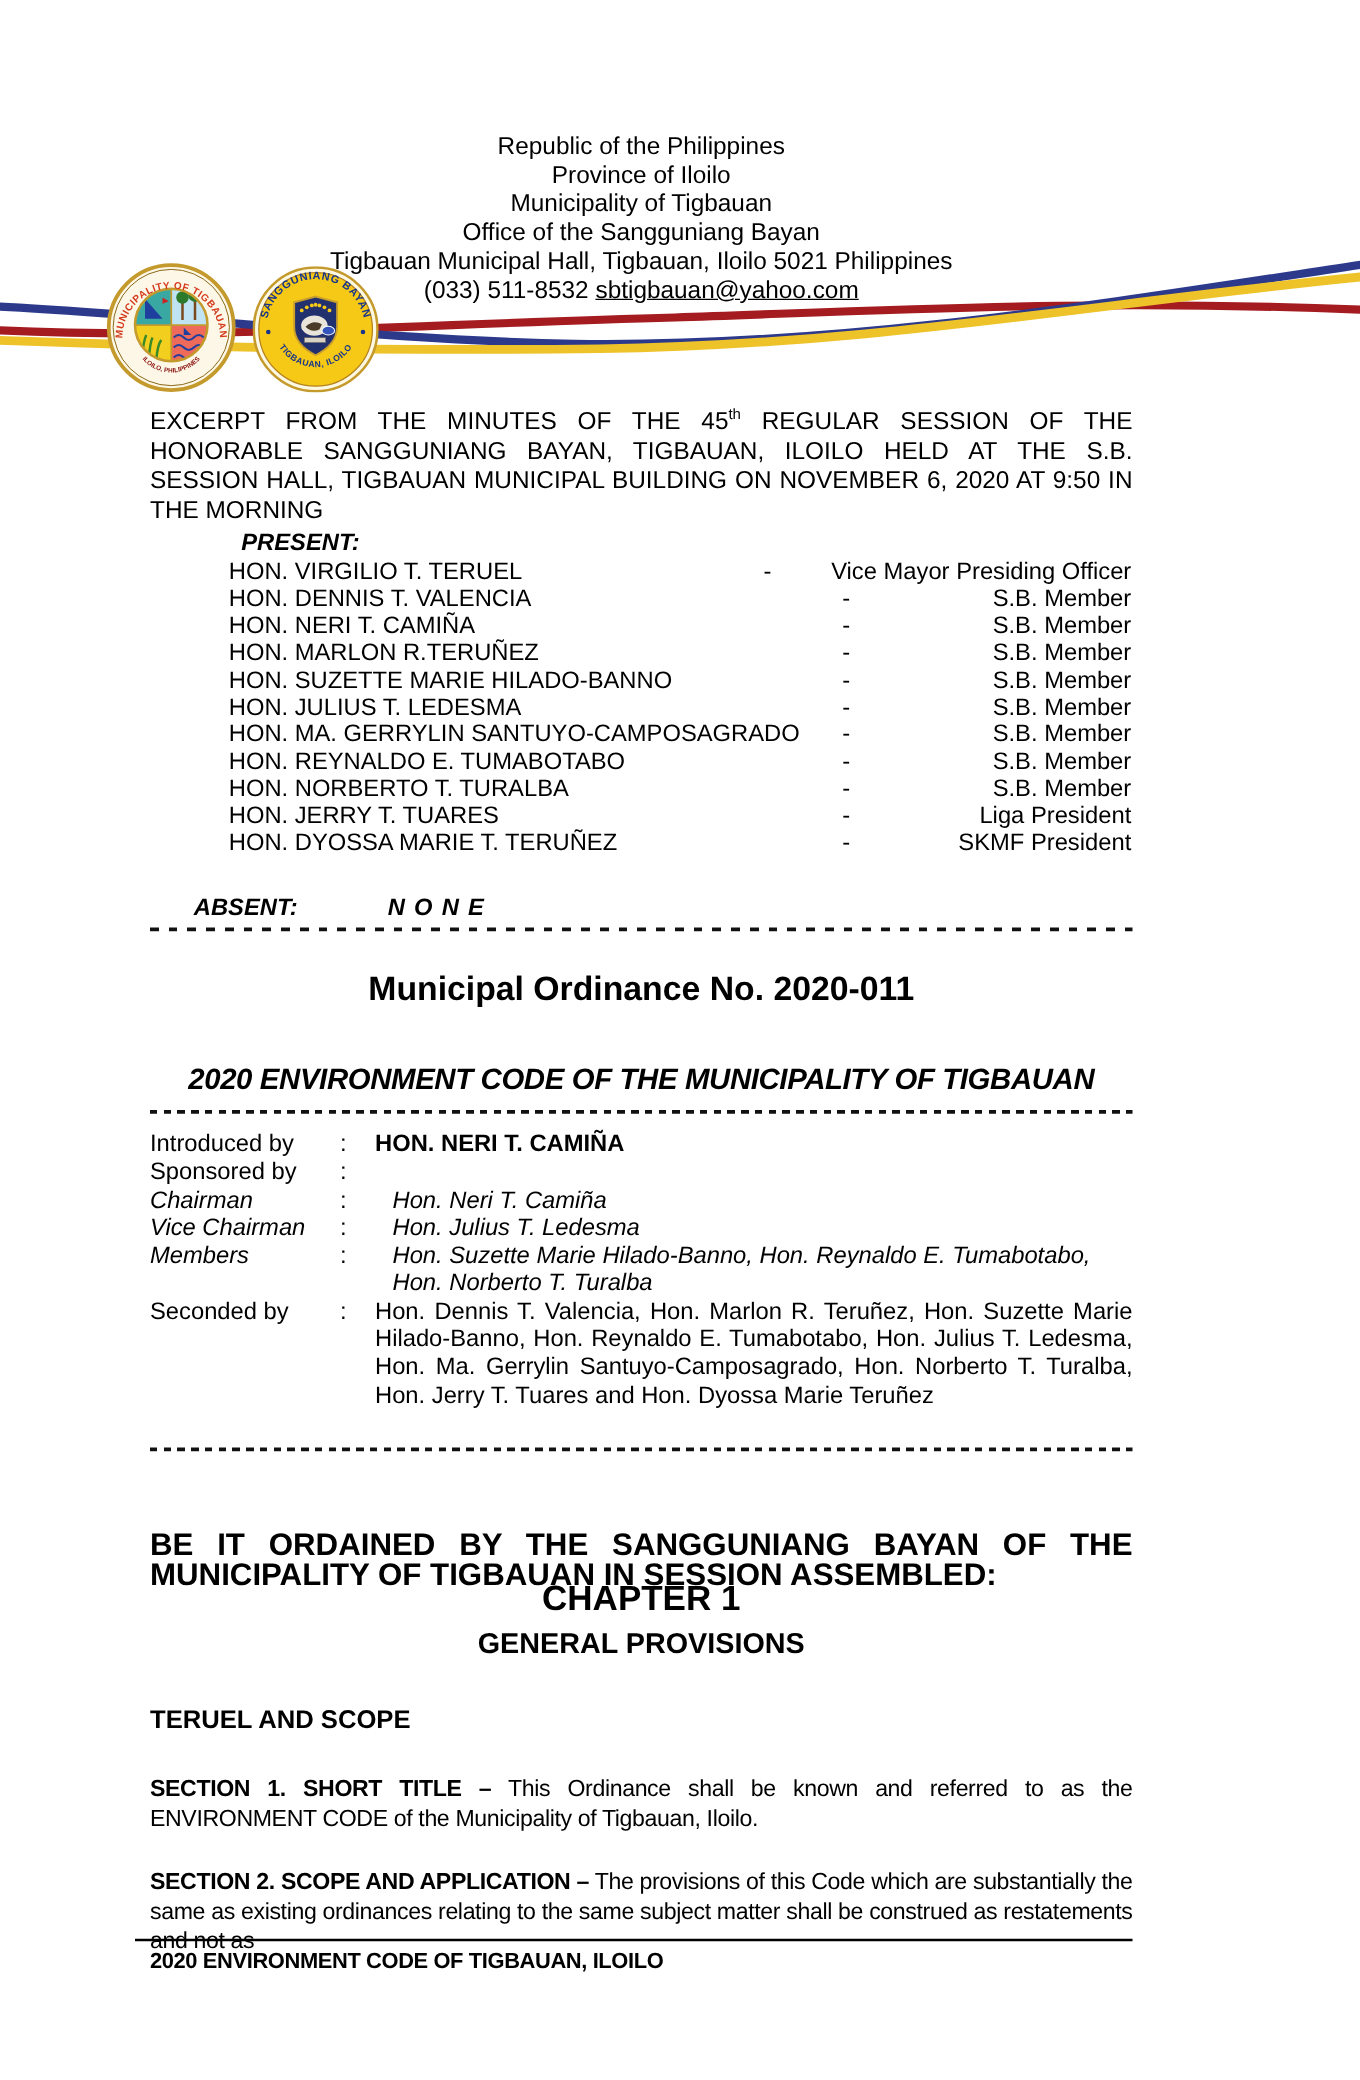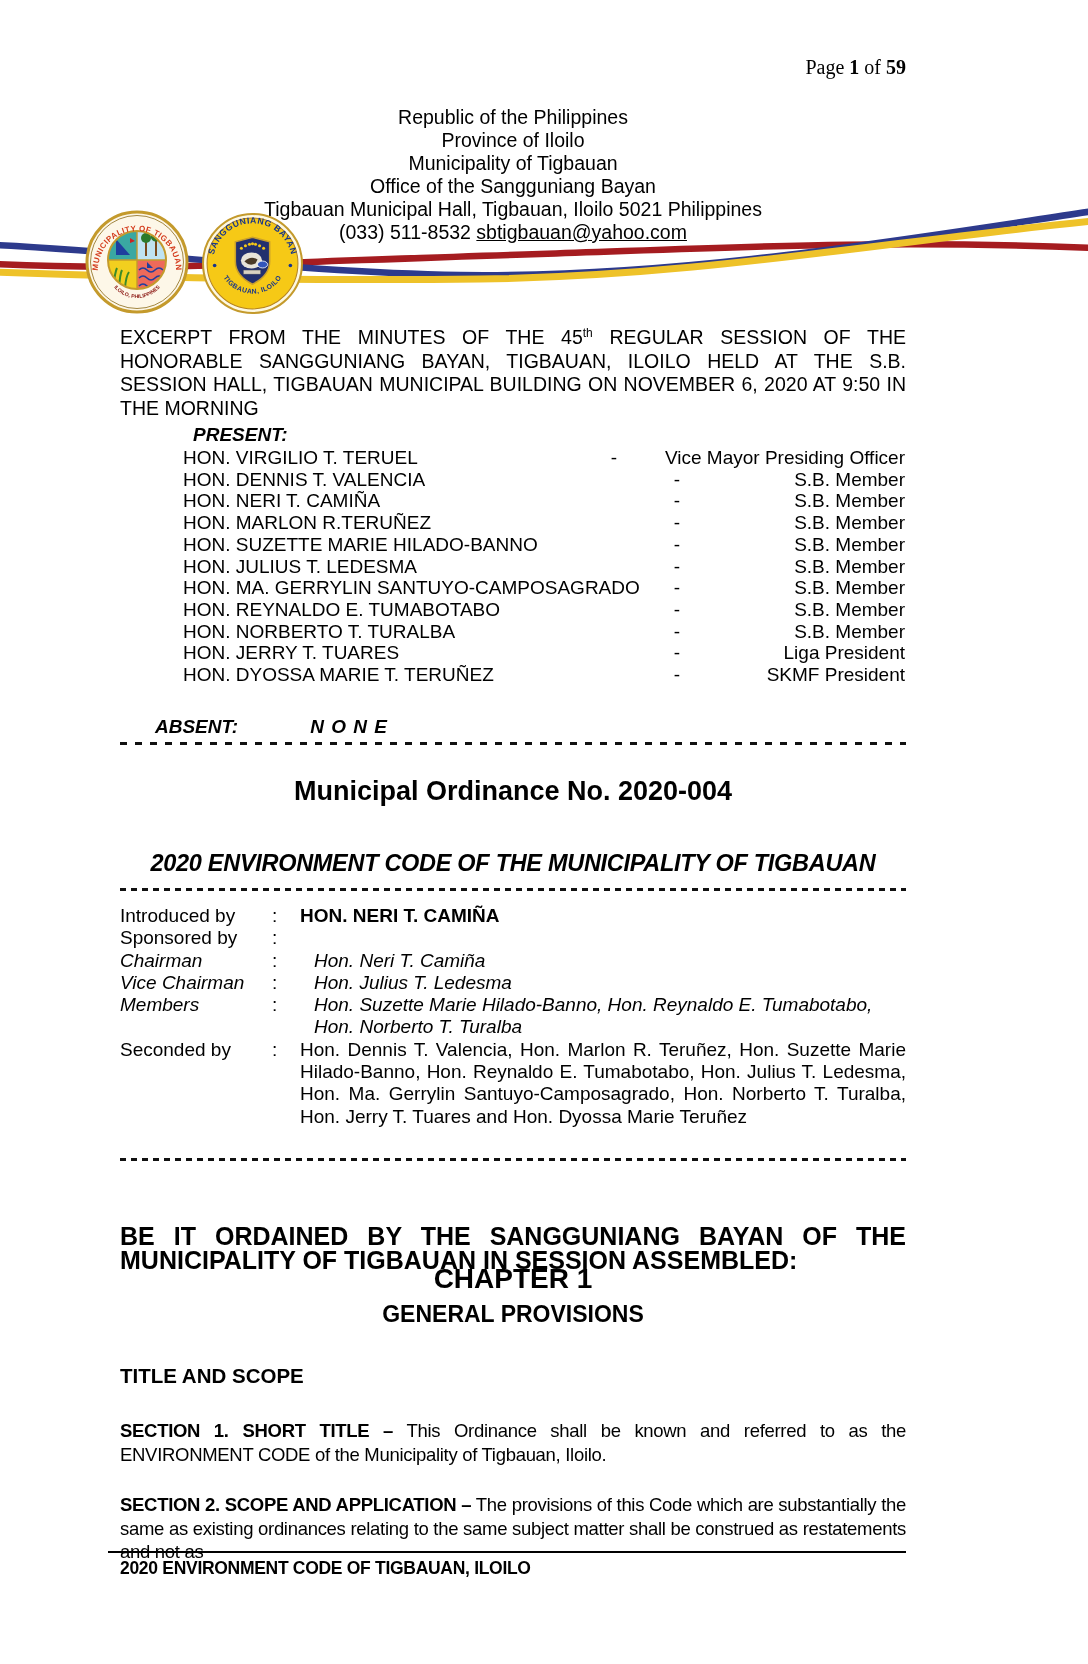--- a/index.html
+++ b/index.html
@@ -73,26 +73,20 @@
 
   .footer-rule{position:absolute;top:1551px;left:108px;width:798px;border-top:2px solid #000;}
   .footer-text{position:absolute;top:1558px;left:120px;font-size:17.5px;font-weight:bold;
                letter-spacing:-0.3px;}
 </style>
 </head>
 <body>
 
 <div class="page">
 
-  <div class="page-num">
-    <span>Page</span>
-    <span class="b">1</span>
-    <span>of</span>
-    <span class="b">59</span>
-  </div>
 
   <div class="header-block">
     <div>
 
     <div>Republic of the Philippines</div>
         <div>Province of Iloilo</div>
         <div>Municipality of Tigbauan</div>
         <div>Office of the Sangguniang Bayan</div>
         <div>Tigbauan Municipal Hall, Tigbauan, Iloilo 5021 Philippines</div>
       </div>
@@ -249,21 +243,21 @@
       </div>
     </div>
 
   <div class="absent-row">
     <span class="al">ABSENT:</span>
     <span class="av">N O N E</span>
   </div>
 
   <div class="sep sep-1"></div>
 
-  <div class="ord-title">Municipal Ordinance No. 2020-004</div>
+  <div class="ord-title">Municipal Ordinance No. 2020-011</div>
   <div class="ord-subtitle">2020 ENVIRONMENT CODE OF THE  MUNICIPALITY OF TIGBAUAN</div>
 
   <div class="sep sep-2"></div>
 
   <div class="sponsorship">
     <div class="sp-row">
       <span class="sp-label">Introduced by</span>
       <span>:</span>
       <span class="sp-value bold">HON. NERI T. CAMIÑA</span>
     </div>
@@ -296,21 +290,21 @@
     </div>
   </div>
 
   <div class="sep sep-3"></div>
 
   <div class="enacting">BE IT ORDAINED BY THE SANGGUNIANG BAYAN OF THE MUNICIPALITY OF TIGBAUAN IN SESSION ASSEMBLED:</div>
 
   <div class="chapter-num">CHAPTER 1</div>
   <div class="chapter-title">GENERAL PROVISIONS</div>
 
-  <div class="title-scope">TITLE AND SCOPE</div>
+  <div class="title-scope">TERUEL AND SCOPE</div>
 
   <div class="body-par sec1">
     <span class="b">SECTION 1. SHORT TITLE –</span>
     <span>This Ordinance shall be known and referred to as the ENVIRONMENT CODE of the Municipality of Tigbauan, Iloilo.</span>
   </div>
 
   <div class="body-par sec2">
     <span class="b">SECTION 2. SCOPE AND APPLICATION –</span>
     <span>The provisions of this Code which are substantially the same as existing ordinances relating to the same subject matter shall be construed as restatements and not as</span>
   </div>

